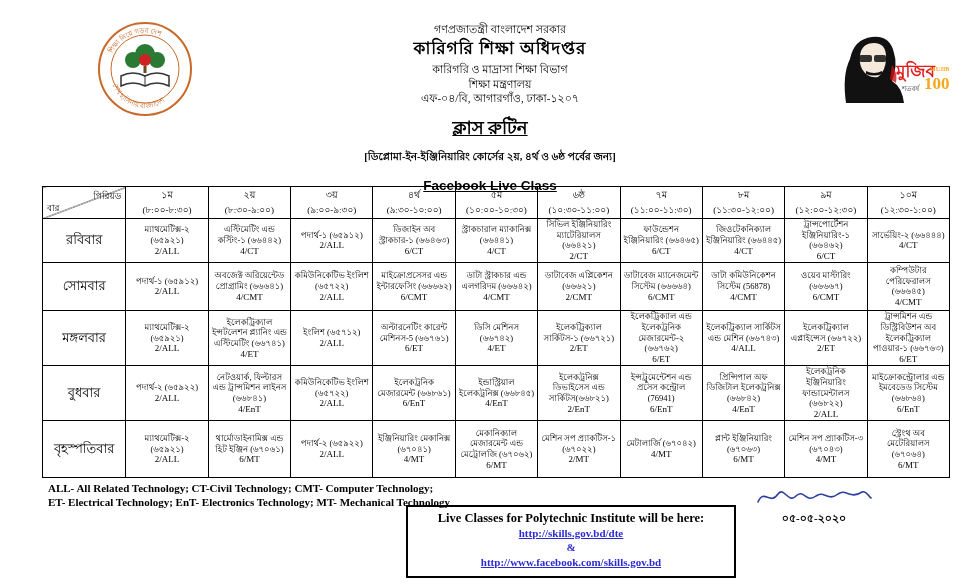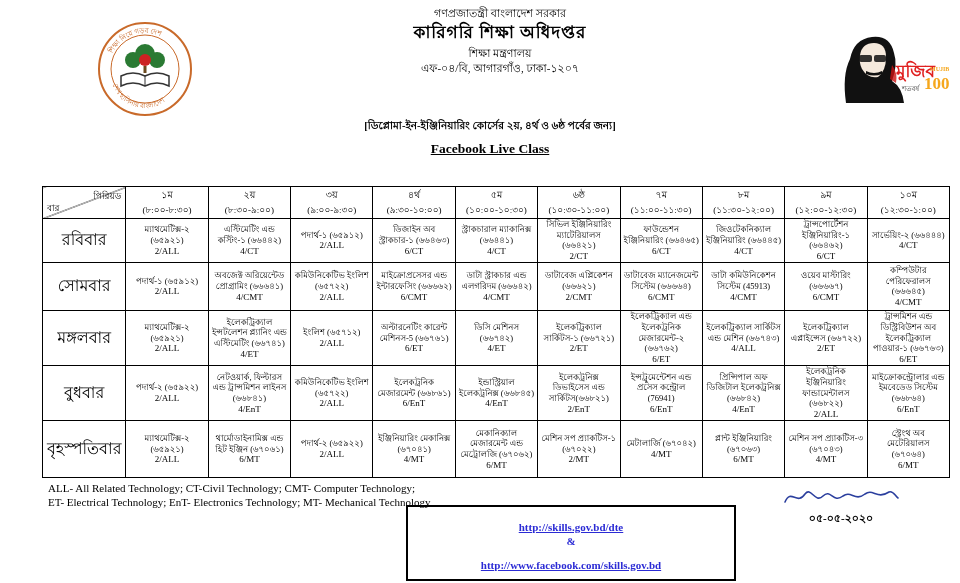--- a/index.html
+++ b/index.html
@@ -3,59 +3,59 @@
 <meta charset="utf-8">
 <style>
   * { margin:0; padding:0; box-sizing:border-box; }
   html,body { background:#e8e8e8; }
   .page {
     position:relative; width:960px; height:583px; background:#ffffff;
     font-family:"Liberation Serif","DejaVu Serif",serif; color:#000;
     overflow:hidden; margin:0 auto;
   }
   
-  .gov-header { position:absolute; left:300px; top:6px; width:400px; text-align:center; line-height:1.35; }
+  .gov-header { position:absolute; left:300px; top:22px; width:400px; text-align:center; line-height:1.35; }
   .gov-line   { font-size:11px; }
   .gov-dept   { font-size:17px; font-weight:bold; letter-spacing:1px; margin:1px 0; }
   
   .start-note { position:absolute; left:85px; top:128px; width:290px; text-align:center;
                 font-size:19px; font-weight:bold; }
   .title-block{ position:absolute; left:290px; top:114px; width:400px; text-align:center; }
   .main-title { font-size:18px; font-weight:bold; text-decoration:underline; }
   .sub-title  { font-size:10.5px; font-weight:bold; margin-top:4px; }
-  .live-title { font-size:13.5px; font-weight:bold; text-decoration:underline; margin-top:6px;
-                font-family:Liberation Serif, serif; }
+  .live-title { font-size:13.5px; font-weight:bold; text-decoration:underline; margin-top:12px;
+                font-family:Liberation Sans, sans-serif; }
   
   table#routine { position:absolute; left:42px; top:186px; width:908px;
                   border-collapse:collapse; table-layout:fixed; }
   #routine th, #routine td { border:1px solid #000; vertical-align:middle; text-align:center; padding:0 2px; }
   #routine thead tr { height:32px;padding-left:28px; }
   #routine tbody tr:nth-child(1){ height:44px; }
   #routine tbody tr:nth-child(2){ height:48px; }
   #routine tbody tr:nth-child(3){ height:55px; }
   #routine tbody tr:nth-child(4){ height:55px; }
   #routine tbody tr:nth-child(5){ height:57px; }
   th.corner { width:83px; position:relative; padding:0;
     background:linear-gradient(to bottom right, transparent calc(50% - 0.6px), #000 50%, transparent calc(50% + 0.6px)); }
   .c-top { position:absolute; top:2px; right:4px;  font-size:9px; font-weight:normal; }
   .c-bot { position:absolute; bottom:2px; left:4px; font-size:9px; font-weight:normal; }
   th.period { width:82px; font-weight:normal; }
   .p-label { font-size:9.5px; }
   .p-time  { font-size:9px; }
-  th.day { font-size:16px; font-weight:normal;font-family:Liberation Serif, serif; }
+  th.day { font-size:13px; font-weight:normal;font-family:Liberation Serif, serif; }
   td .subj { font-size:8.5px; line-height:1.25; }
   td .grp  { font-size:9px;  line-height:1.2; }
   
-  .legend { position:absolute; left:48px; top:481px; font-size:11px; font-weight:normal; line-height:1.3; }
+  .legend { position:absolute; left:48px; top:481px; font-size:11px; font-weight:bold; line-height:1.3; }
   .live-box { position:absolute; left:406px; top:505px; width:330px; border:2px solid #000;
               text-align:center; padding:4px 6px 6px; }
   .live-box .lb-title { font-size:12.5px; font-weight:bold; }
-  .live-box a { color:#2b2bd5; font-size:11px; font-weight:bold; text-decoration:underline; display:block; line-height:1.4;margin-top:9px; }
+  .live-box a { color:#2b2bd5; font-size:11px; font-weight:bold; text-decoration:underline; display:block; line-height:1.4; }
   .live-box .amp { font-size:11px; font-weight:bold; color:#2b2bd5; line-height:1.2; }
-  .sign-block { position:absolute; left:741px; top:484px; width:200px; text-align:center;
+  .sign-block { position:absolute; left:714px; top:484px; width:200px; text-align:center;
                 font-size:11px; font-weight:bold; line-height:1.6; }
   .sign-svg { display:block; margin:0 auto; }
   
   .dte-logo  { position:absolute; left:95px; top:18px; width:100px; height:102px; }
   .mujib-logo{ position:absolute; left:832px; top:25px; width:118px; height:88px; }
 </style>
 </head>
 <body>
 
 <div class="page">
@@ -97,25 +97,27 @@
     </g>
     <text x="64" y="52" font-size="17" font-weight="bold" fill="#e02020">মুজিব</text>
     <text x="98" y="46" font-size="6" font-weight="bold" fill="#f5a71d">MUJIB</text>
     <text x="92" y="64" font-size="17" font-weight="bold" fill="#f5a71d">100</text>
     <text x="70" y="66" font-size="7" fill="#333333">শতবর্ষ</text>
   </svg>
 
   <div class="gov-header">
     <div class="gov-line">গণপ্রজাতন্ত্রী বাংলাদেশ সরকার</div>
     <div class="gov-dept">কারিগরি শিক্ষা অধিদপ্তর</div>
+    <div class="gov-line">কারিগরি ও মাদ্রাসা শিক্ষা বিভাগ</div>
     <div class="gov-line">শিক্ষা মন্ত্রণালয়</div>
     <div class="gov-line">এফ-০৪/বি, আগারগাঁও, ঢাকা-১২০৭</div>
   </div>
 
   <div class="title-block">
+    <div class="main-title">ক্লাস রুটিন</div>
     <div class="sub-title">[ডিপ্লোমা-ইন-ইঞ্জিনিয়ারিং কোর্সের ২য়, ৪র্থ ও ৬ষ্ঠ পর্বের জন্য]</div>
     <div class="live-title">Facebook Live Class</div>
   </div>
 
   <table id="routine">
     <thead>
       <tr id="period-row">
         <th class="corner">
           <span class="c-top">পিরিয়ড</span>
           <span class="c-bot">বার</span>
@@ -230,21 +232,21 @@
           </td>
           <td>
             <div class="subj">ডাটাবেজ এপ্লিকেশন (৬৬৬২১)</div>
             <div class="grp">2/CMT</div>
           </td>
           <td>
             <div class="subj">ডাটাবেজ ম্যানেজমেন্ট সিস্টেম (৬৬৬৬৪)</div>
             <div class="grp">6/CMT</div>
           </td>
           <td>
-            <div class="subj">ডাটা কমিউনিকেশন সিস্টেম (45913)</div>
+            <div class="subj">ডাটা কমিউনিকেশন সিস্টেম (56878)</div>
             <div class="grp">4/CMT</div>
           </td>
           <td>
             <div class="subj">ওয়েব মাস্টারিং (৬৬৬৬৭)</div>
             <div class="grp">6/CMT</div>
           </td>
           <td>
             <div class="subj">কম্পিউটার পেরিফেরালস (৬৬৬৪৫)</div>
             <div class="grp">4/CMT</div>
           </td>
@@ -380,20 +382,21 @@
         </tr>
       </tbody>
   </table>
 
   <div class="legend">
     <div>ALL- All Related Technology; CT-Civil Technology; CMT- Computer Technology;</div>
     <div>ET- Electrical Technology; EnT- Electronics Technology; MT- Mechanical Technology</div>
   </div>
 
   <div class="live-box">
+    <div class="lb-title">Live Classes for Polytechnic Institute will be here:</div>
     <a href="#">http://skills.gov.bd/dte</a>
     <div class="amp">&amp;</div>
     <a href="#">http://www.facebook.com/skills.gov.bd</a>
   </div>
 
   <div class="sign-block">
     <svg class="sign-svg" width="120" height="26" viewBox="0 0 120 26">
       <path d="M4 18 C 10 4, 16 22, 24 10 C 30 2, 34 20, 42 12 C 50 4, 52 20, 62 12 C 70 6, 74 18, 84 10 C 92 4, 96 16, 108 8 C 112 6, 114 12, 117 14" fill="none" stroke="#2b3f9e" stroke-width="1.6" stroke-linecap="round"></path>
     </svg>
     <div>০৫-০৫-২০২০</div>

